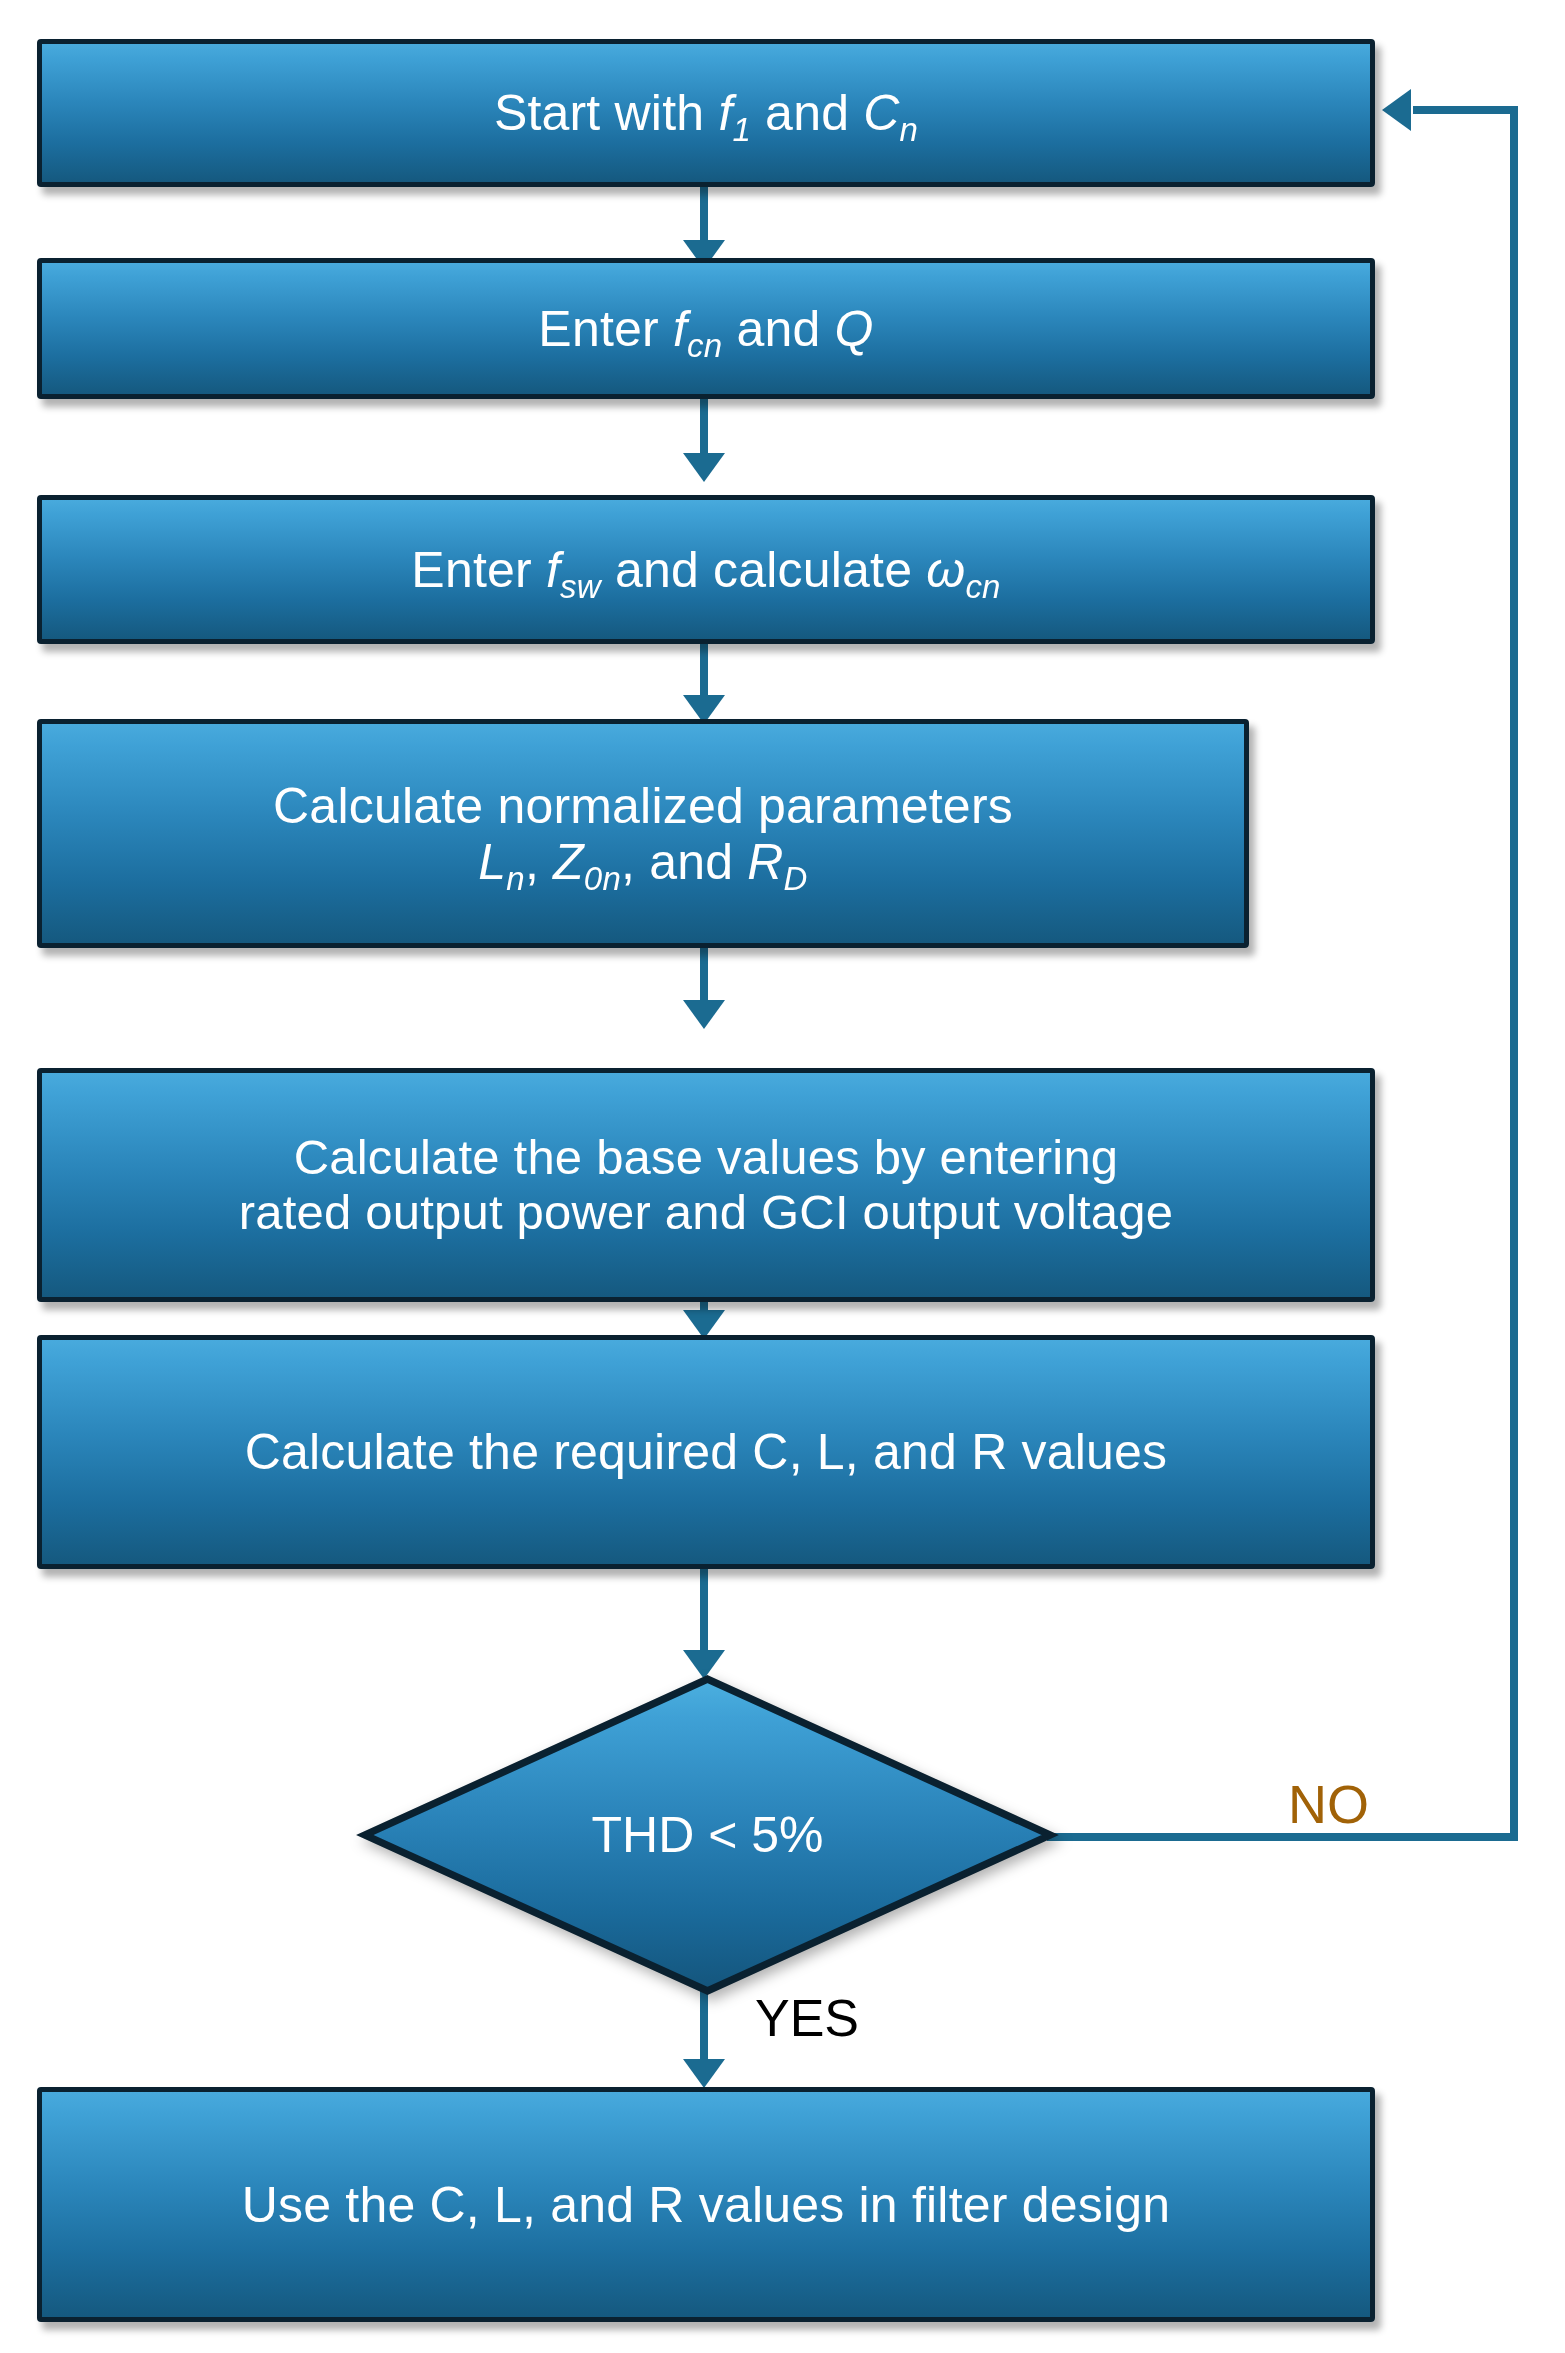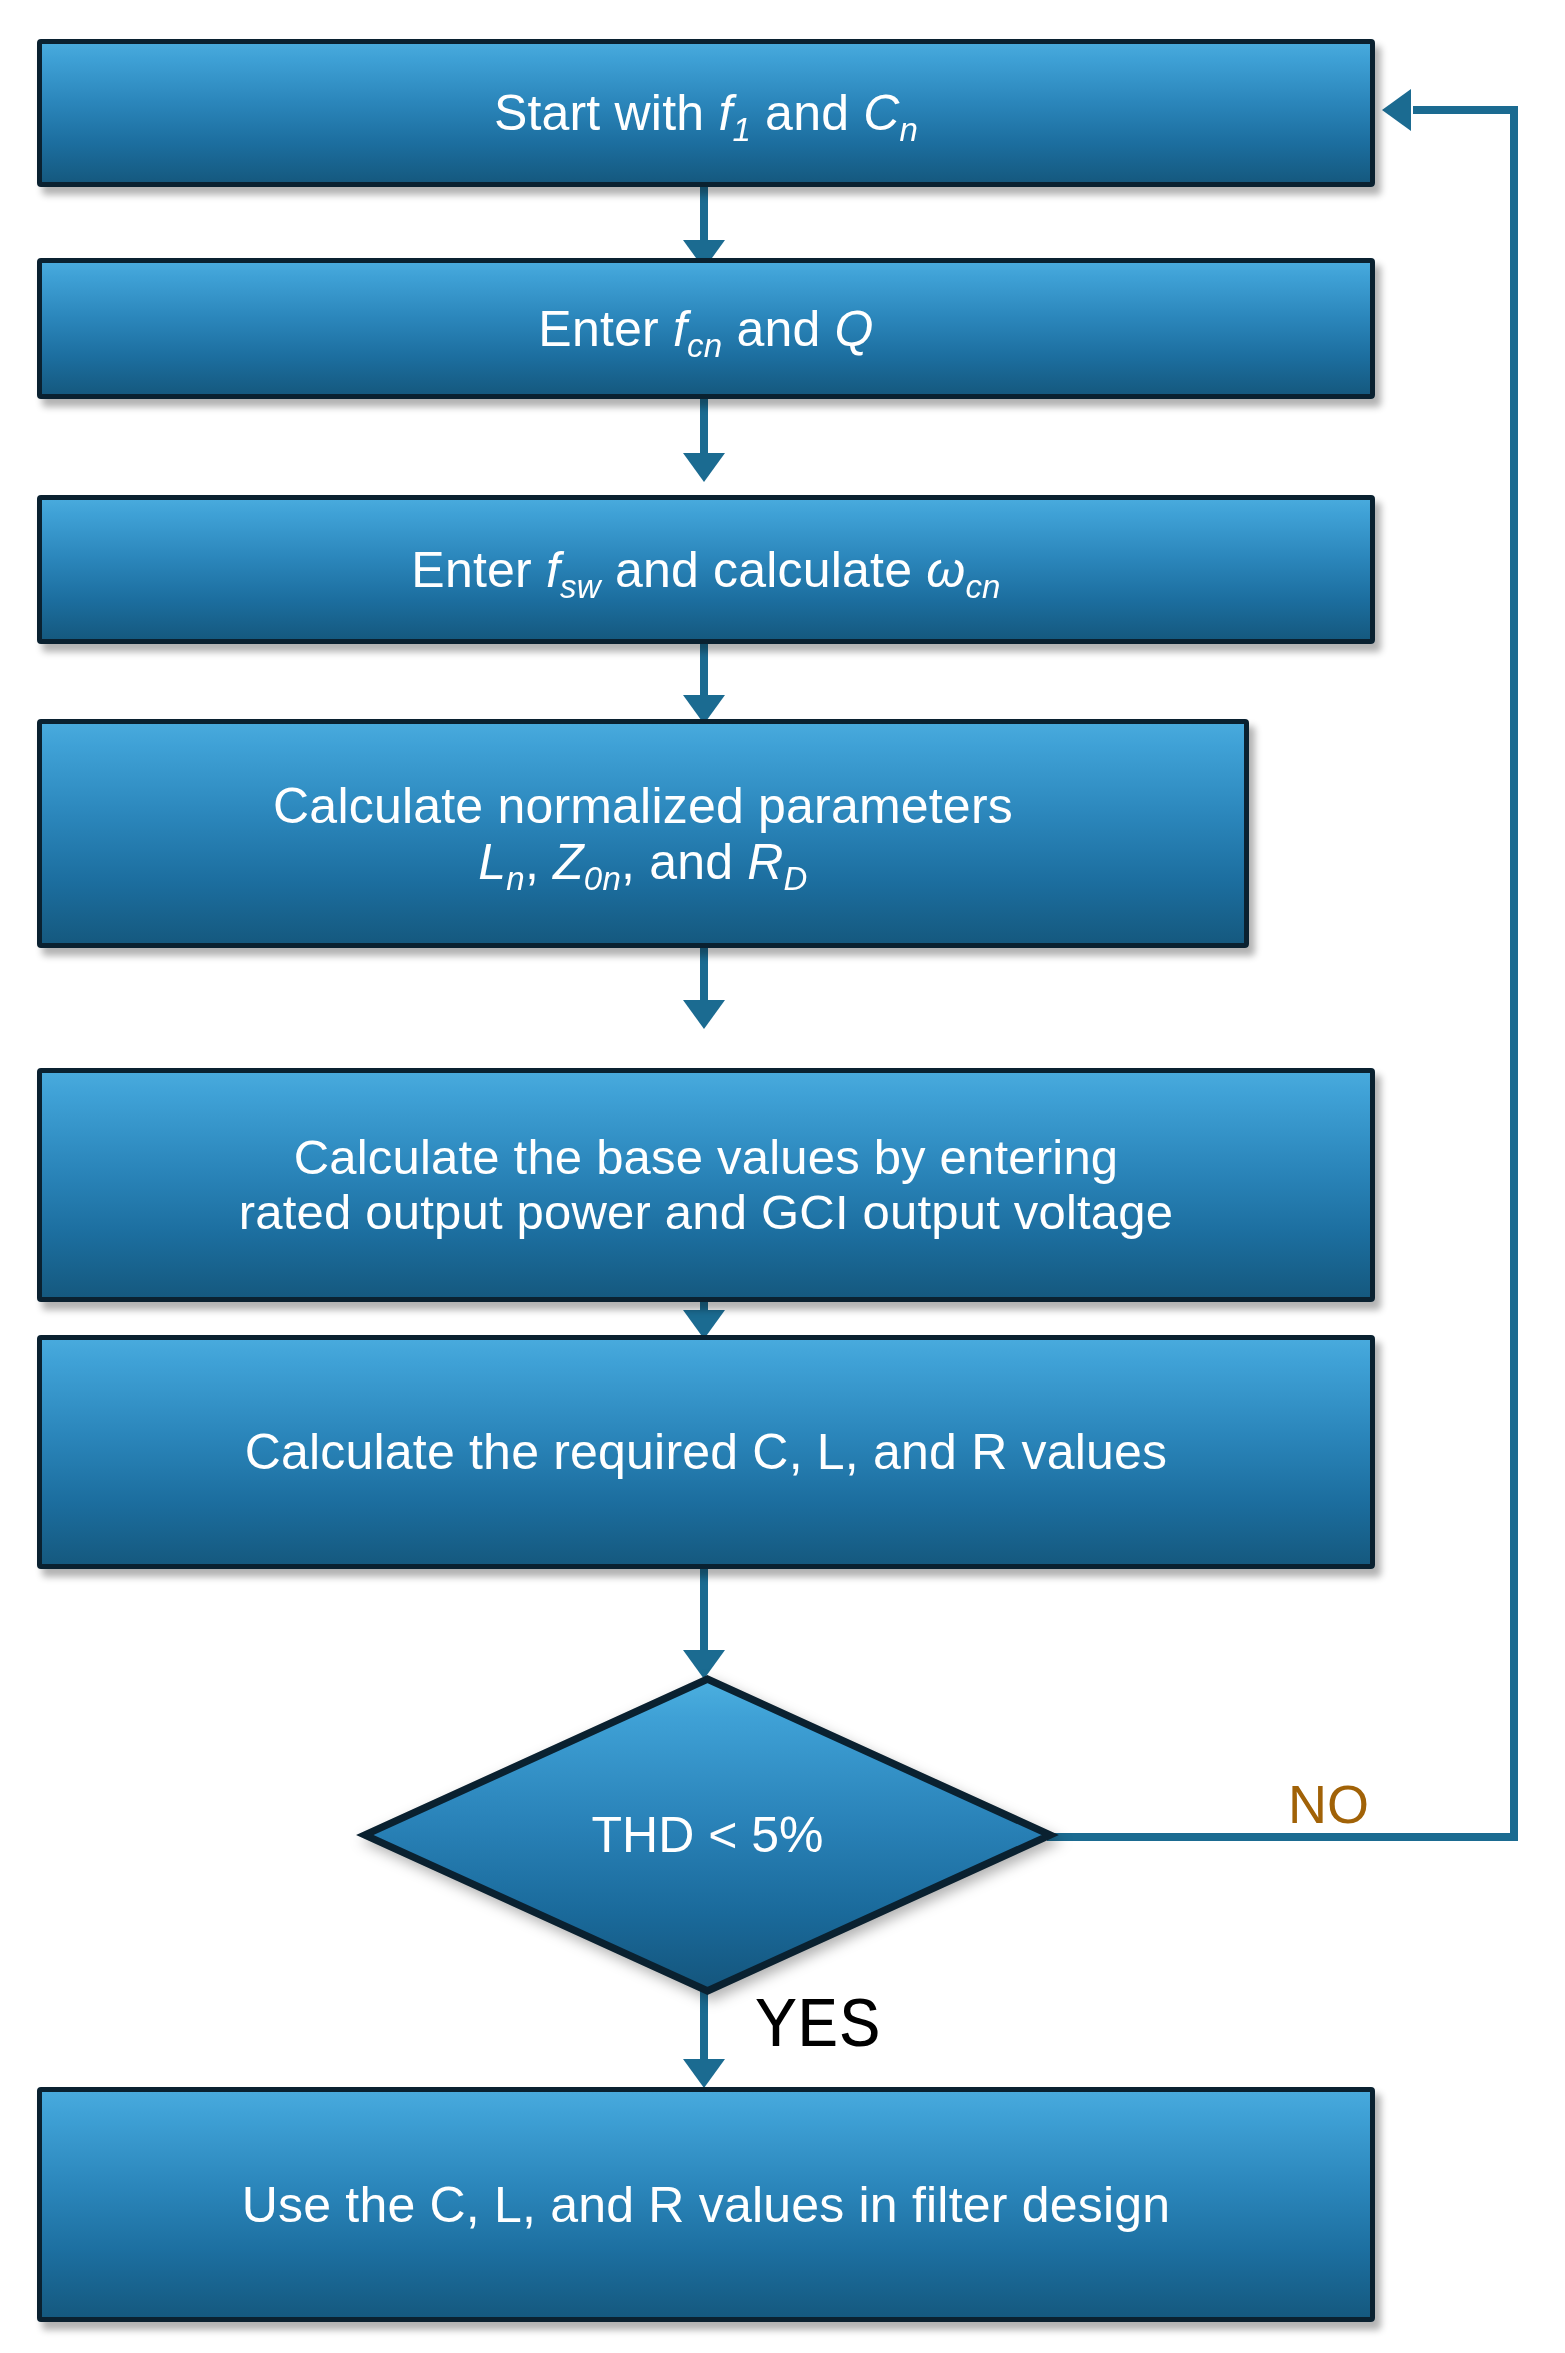--- a/index.html
+++ b/index.html
@@ -135,21 +135,21 @@
   <div class="conn conn-v" style="left: 700px; top: 1991px; height: 77px; background: rgb(27, 107, 145);"></div>
   <div class="arrowhead arrow-down" style="left: 683px; top: 2059px; border-top-color: rgb(27, 107, 145);"></div>
 
   <div class="conn conn-h" style="left: 1047px; top: 1833px; width: 471px; background: rgb(27, 107, 145);"></div>
   <div class="conn conn-v" style="left: 1510px; top: 106px; height: 1730px; background: rgb(27, 107, 145);"></div>
   <div class="conn conn-h" style="left: 1413px; top: 106px; width: 102px; background: rgb(27, 107, 145);"></div>
   <div class="arrowhead arrow-left" style="left: 1382px; top: 89px; border-right-color: rgb(27, 107, 145);"></div>
 
   <div class="edge-label" style="left: 1288px; top: 1725px; font-size: 54px; color: #a16207; margin-top: 48px;">NO</div>
 
-  <div class="edge-label" style="left: 755px; top: 1988px; font-size: 70px; color: rgb(0, 0, 0); font-family: Liberation Mono, monospace;">YES</div>
+  <div class="edge-label" style="left: 755px; top: 1988px; font-size: 52px; color: rgb(0, 0, 0);">YES</div>
 
   <div class="node" style="left:37px; top:39px; width:1338px; height:148px; font-size:50px;">
     <div class="lines">
         <span class="line">Start with <span class="ital">f</span><span class="sub">1</span> and <span class="ital">C</span><span class="sub">n</span></span>
       </div>
   </div>
 
   <div class="node" style="left:37px; top:258px; width:1338px; height:141px; font-size:50px;">
     <div class="lines">
         <span class="line">Enter <span class="ital">f</span><span class="sub">cn</span> and <span class="ital">Q</span></span>

